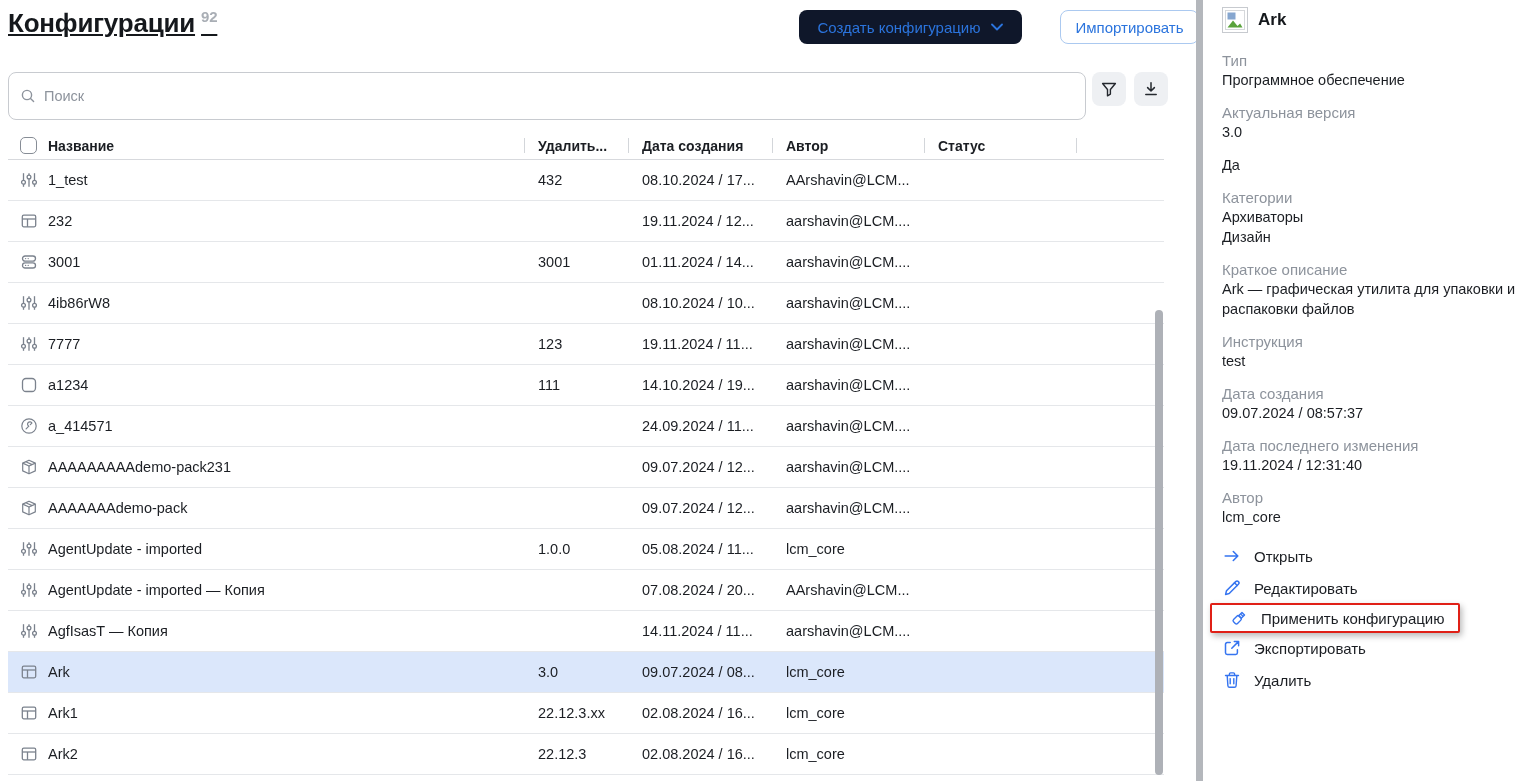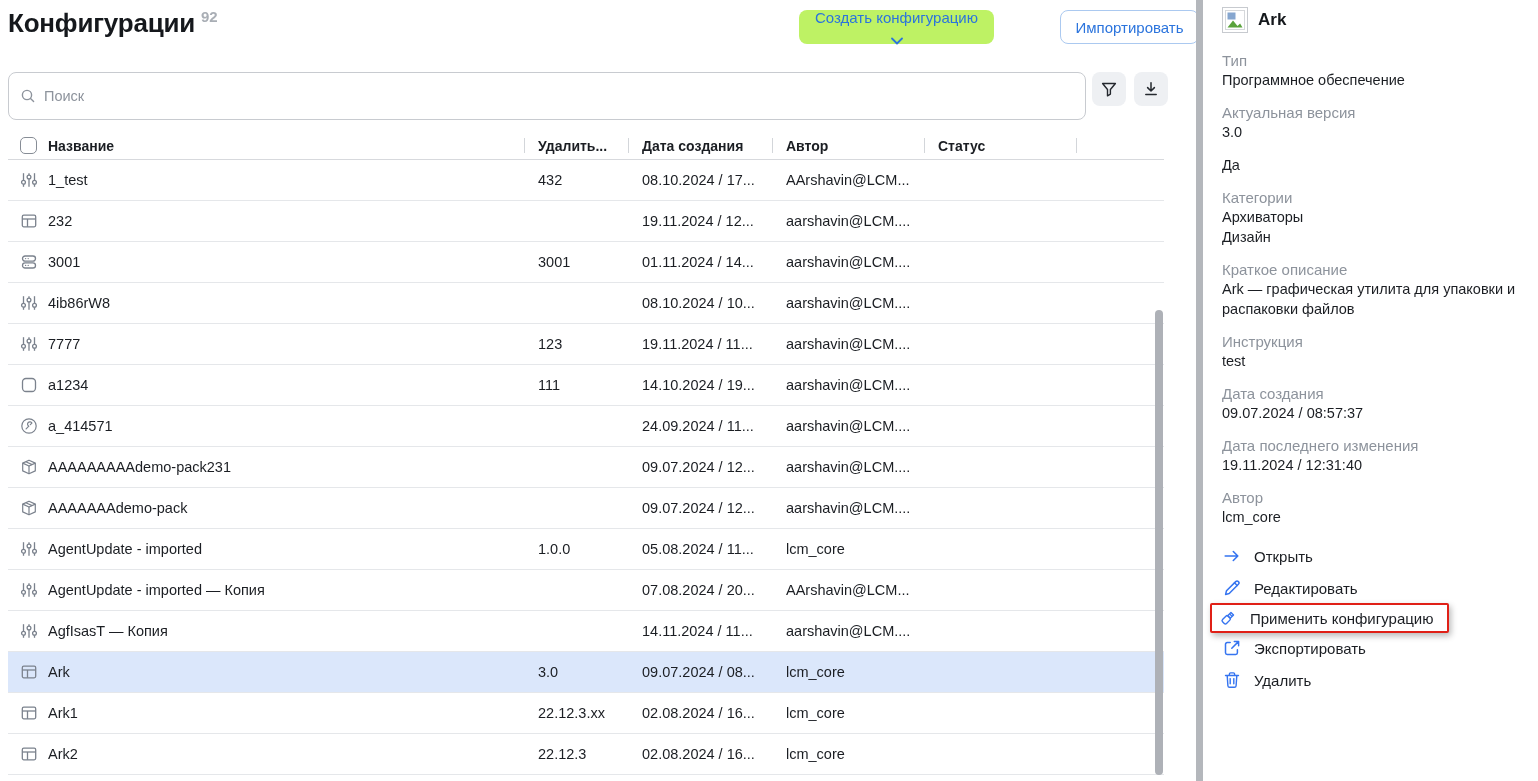--- a/index.html
+++ b/index.html
@@ -2,25 +2,25 @@
 <html><head>
 <meta charset="utf-8">
 <style>
   * { margin:0; padding:0; box-sizing:border-box; }
   html,body { width:1538px; height:781px; }
   body {
     position:relative; overflow:hidden; background:#fff;
     font-family:"Liberation Sans", sans-serif; color:#1b1e23;
   }
   
-  .page-title { position:absolute; left:8px; top:8px; font-size:26px; font-weight:700; color:#15181c; letter-spacing:-0.2px; }
+  .page-title { position:absolute; left:8px; top:8px; font-size:26px; font-weight:700; color:#15181c; letter-spacing:-0.2px;text-decoration:underline; }
   .count-badge { font-size:15px; font-weight:600; color:#a9aeb5; vertical-align:super; margin-left:6px; }
   .btn { position:absolute; top:10px; height:34px; display:flex; align-items:center; justify-content:center;
          border-radius:8px; font-size:15px; color:#2b74dd; cursor:pointer; }
-  .create-btn { left:799px; width:195px; background:#bef264; gap:11px; border:none;flex-direction:column; }
+  .create-btn { left:799px; width:223px; background:#0f172a; gap:11px; border:none; }
   .import-btn { left:1060px; width:139px; background:#fff; border:1px solid #abc9f0; }
   
   .search { position:absolute; left:8px; top:72px; width:1078px; height:48px; border:1px solid #c8cbd0;
             border-radius:8px; display:flex; align-items:center; padding-left:11px; gap:8px; background:#fff; }
   .search input { border:none; outline:none; flex:1; font-size:14.5px; font-family:inherit; color:#1b1e23; background:transparent; }
   .search input::placeholder { color:#8d939c; }
   .icon-btn { position:absolute; top:72px; width:34px; height:34px; background:#eef0f3; border-radius:8px;
               display:flex; align-items:center; justify-content:center; cursor:pointer; }
   .filter-btn { left:1092px; }
   .download-btn { left:1134px; }
@@ -45,21 +45,21 @@
   .panel { position:absolute; left:1203px; top:0; right:0; bottom:0; padding:7px 0 0 19px; overflow:hidden; }
   .panel-head { display:flex; align-items:center; gap:10px; margin-bottom:18px; }
   .app-icon { width:26px; height:26px; border:1px solid #c7cacf; background:#fff; display:flex; align-items:center; justify-content:center; }
   .panel-title { font-size:17px; font-weight:700; color:#15181c; }
   .field { margin-bottom:13px; }
   .field-label { font-size:15px; color:#8d939c; line-height:19px; }
   .field-value { font-size:14.5px; color:#1b1e23; line-height:20px; }
   .actions { margin-top:17px; display:flex; flex-direction:column; }
   .action { display:flex; align-items:center; gap:12px; height:24px; margin-bottom:8px; font-size:15px; color:#1b1e23; cursor:pointer; }
   .action .a-icon { width:20px; height:20px; flex:0 0 20px; display:flex; align-items:center; }
-  .action.highlighted { border:2px solid #e02017; border-radius:2px; padding:3px 14px 3px 6px;
+  .action.highlighted { border:2px solid #e02017; border-radius:2px; padding:3px 14px 3px 17px;
                         margin:-5px 0 3px -12px; width:max-content; height:auto;
                         box-shadow:2px 3px 6px rgba(0,0,0,.28); background:#fff; }
 </style>
 </head>
 <body>
 
 <div class="page-title">
   <span>Конфигурации</span><span class="count-badge">92</span>
 </div>
 

